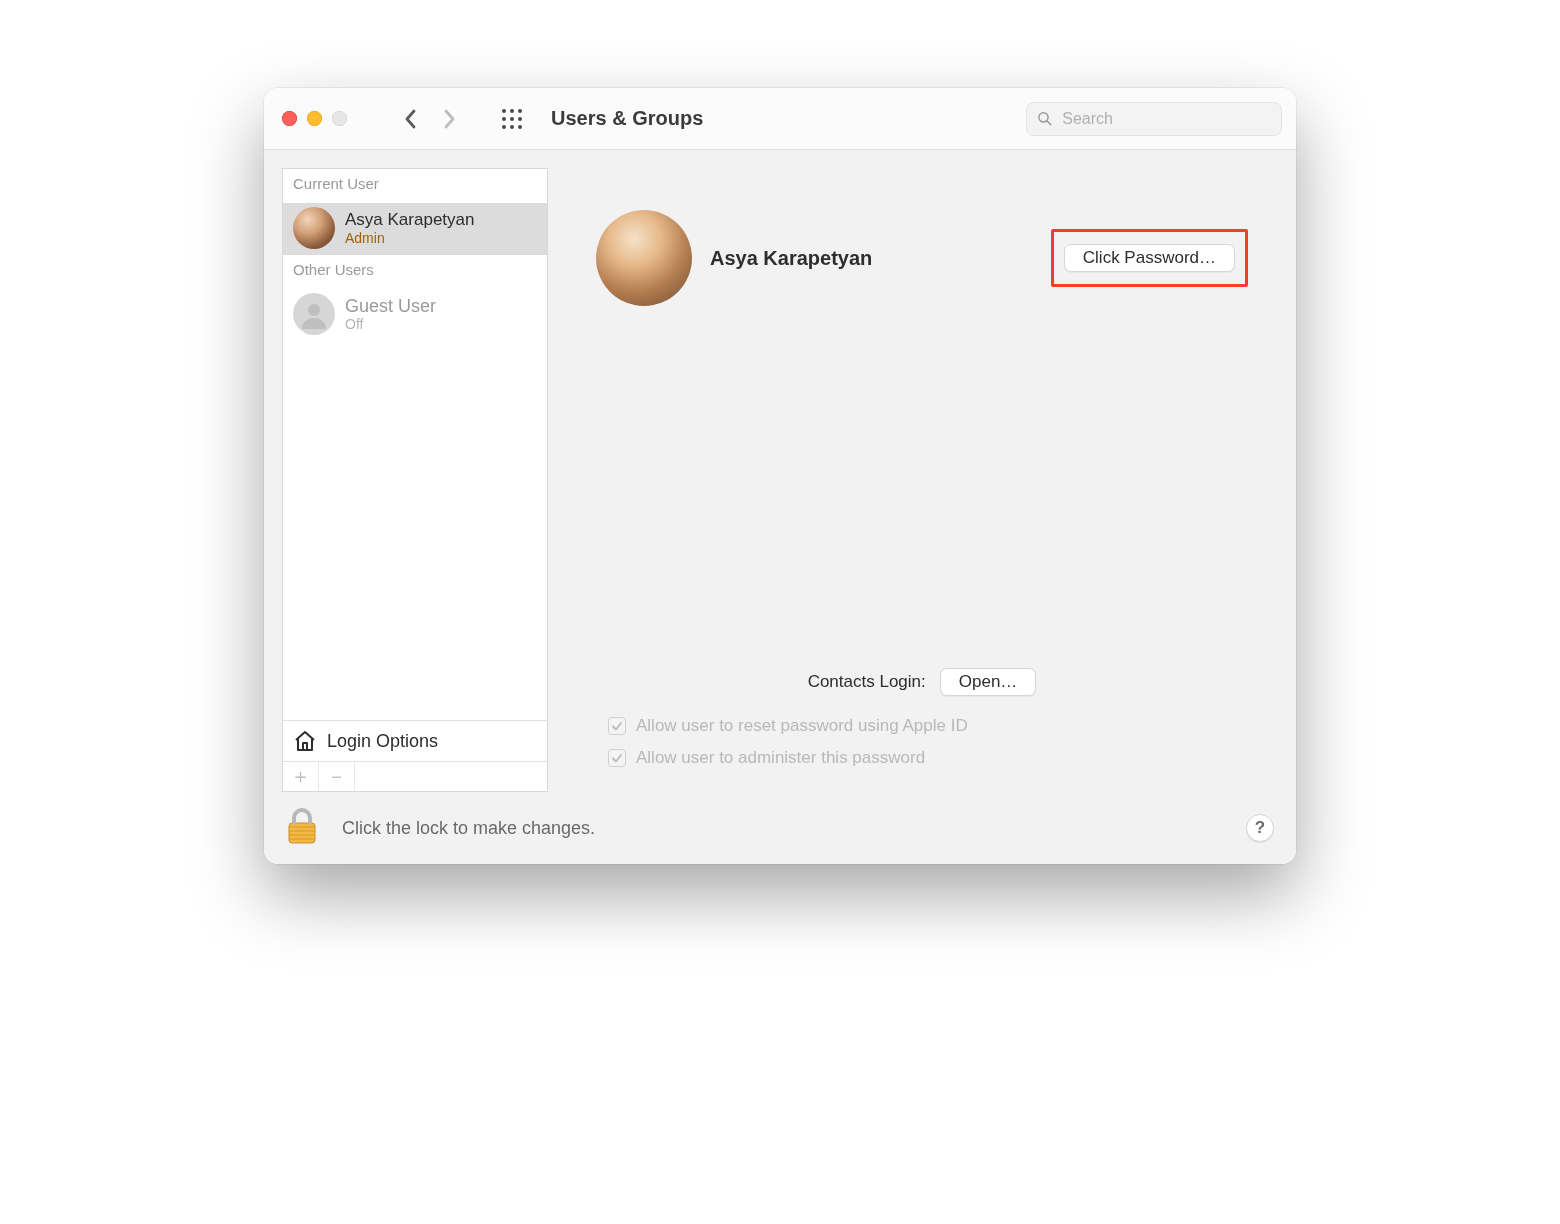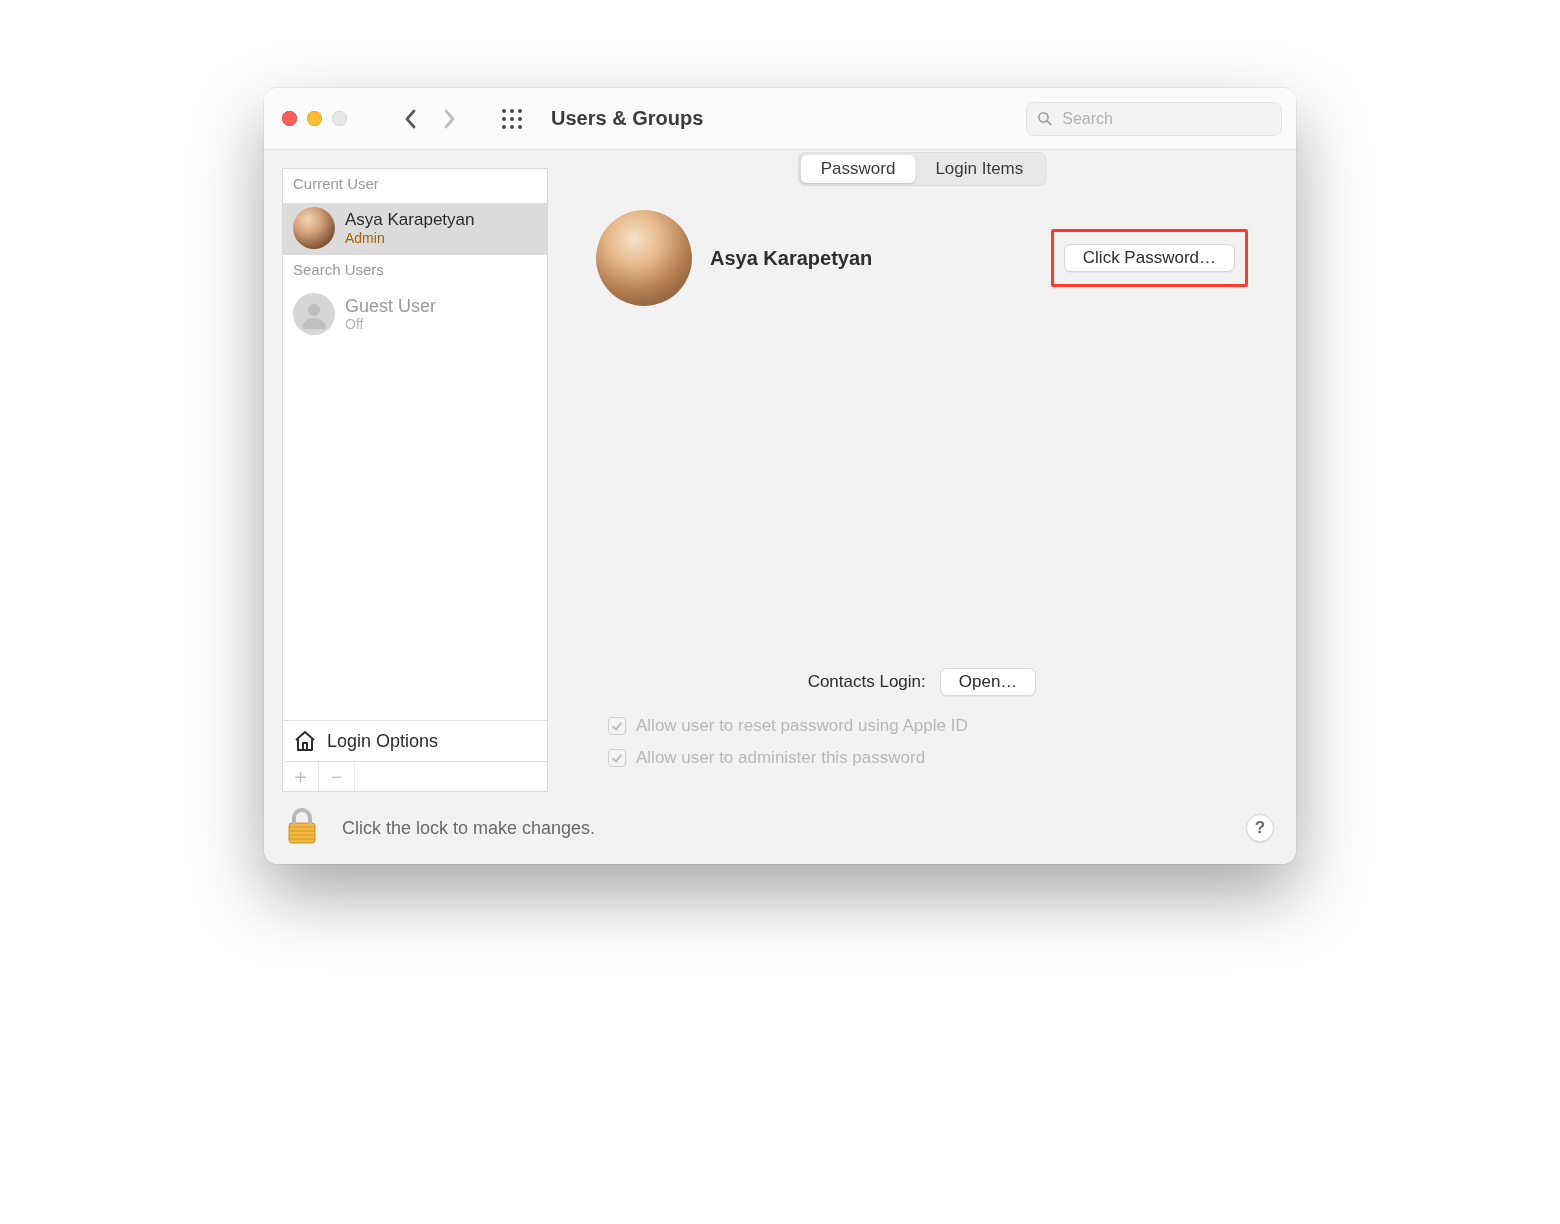--- a/index.html
+++ b/index.html
@@ -262,21 +262,21 @@
 
       <div class="sidebar">
         <div class="section-label">Current User</div>
         <div class="user-row selected">
           <div class="avatar"></div>
           <div class="user-text">
             <div class="user-name">Asya Karapetyan</div>
             <div class="user-role">Admin</div>
           </div>
         </div>
-        <div class="section-label">Search Users</div>
+        <div class="section-label">Other Users</div>
         <div class="user-row guest">
           <div class="avatar guest">
             <svg width="30" height="30" viewBox="0 0 30 30">
                 <circle cx="15" cy="11" r="6"></circle>
                 <path d="M3 30c0-7 5.4-11 12-11s12 4 12 11z"></path>
               </svg>
           </div>
           <div class="user-text">
             <div class="user-name">Guest User</div>
             <div class="user-role">Off</div>
@@ -292,24 +292,20 @@
           <span>Login Options</span>
         </div>
         <div class="plusminus">
           <div class="pm-btn">＋</div>
           <div class="pm-btn">－</div>
           <div style="flex:1"></div>
         </div>
       </div>
 
       <div class="main">
-        <div class="segmented">
-          <div class="seg active">Password</div>
-          <div class="seg">Login Items</div>
-        </div>
 
         <div class="user-hero">
           <div class="hero-avatar"></div>
           <div class="hero-name">Asya Karapetyan</div>
           <div class="hero-spacer"></div>
           <div class="change-pw-wrap">
             <button class="mac-button">Click Password…</button>
           </div>
         </div>
 

